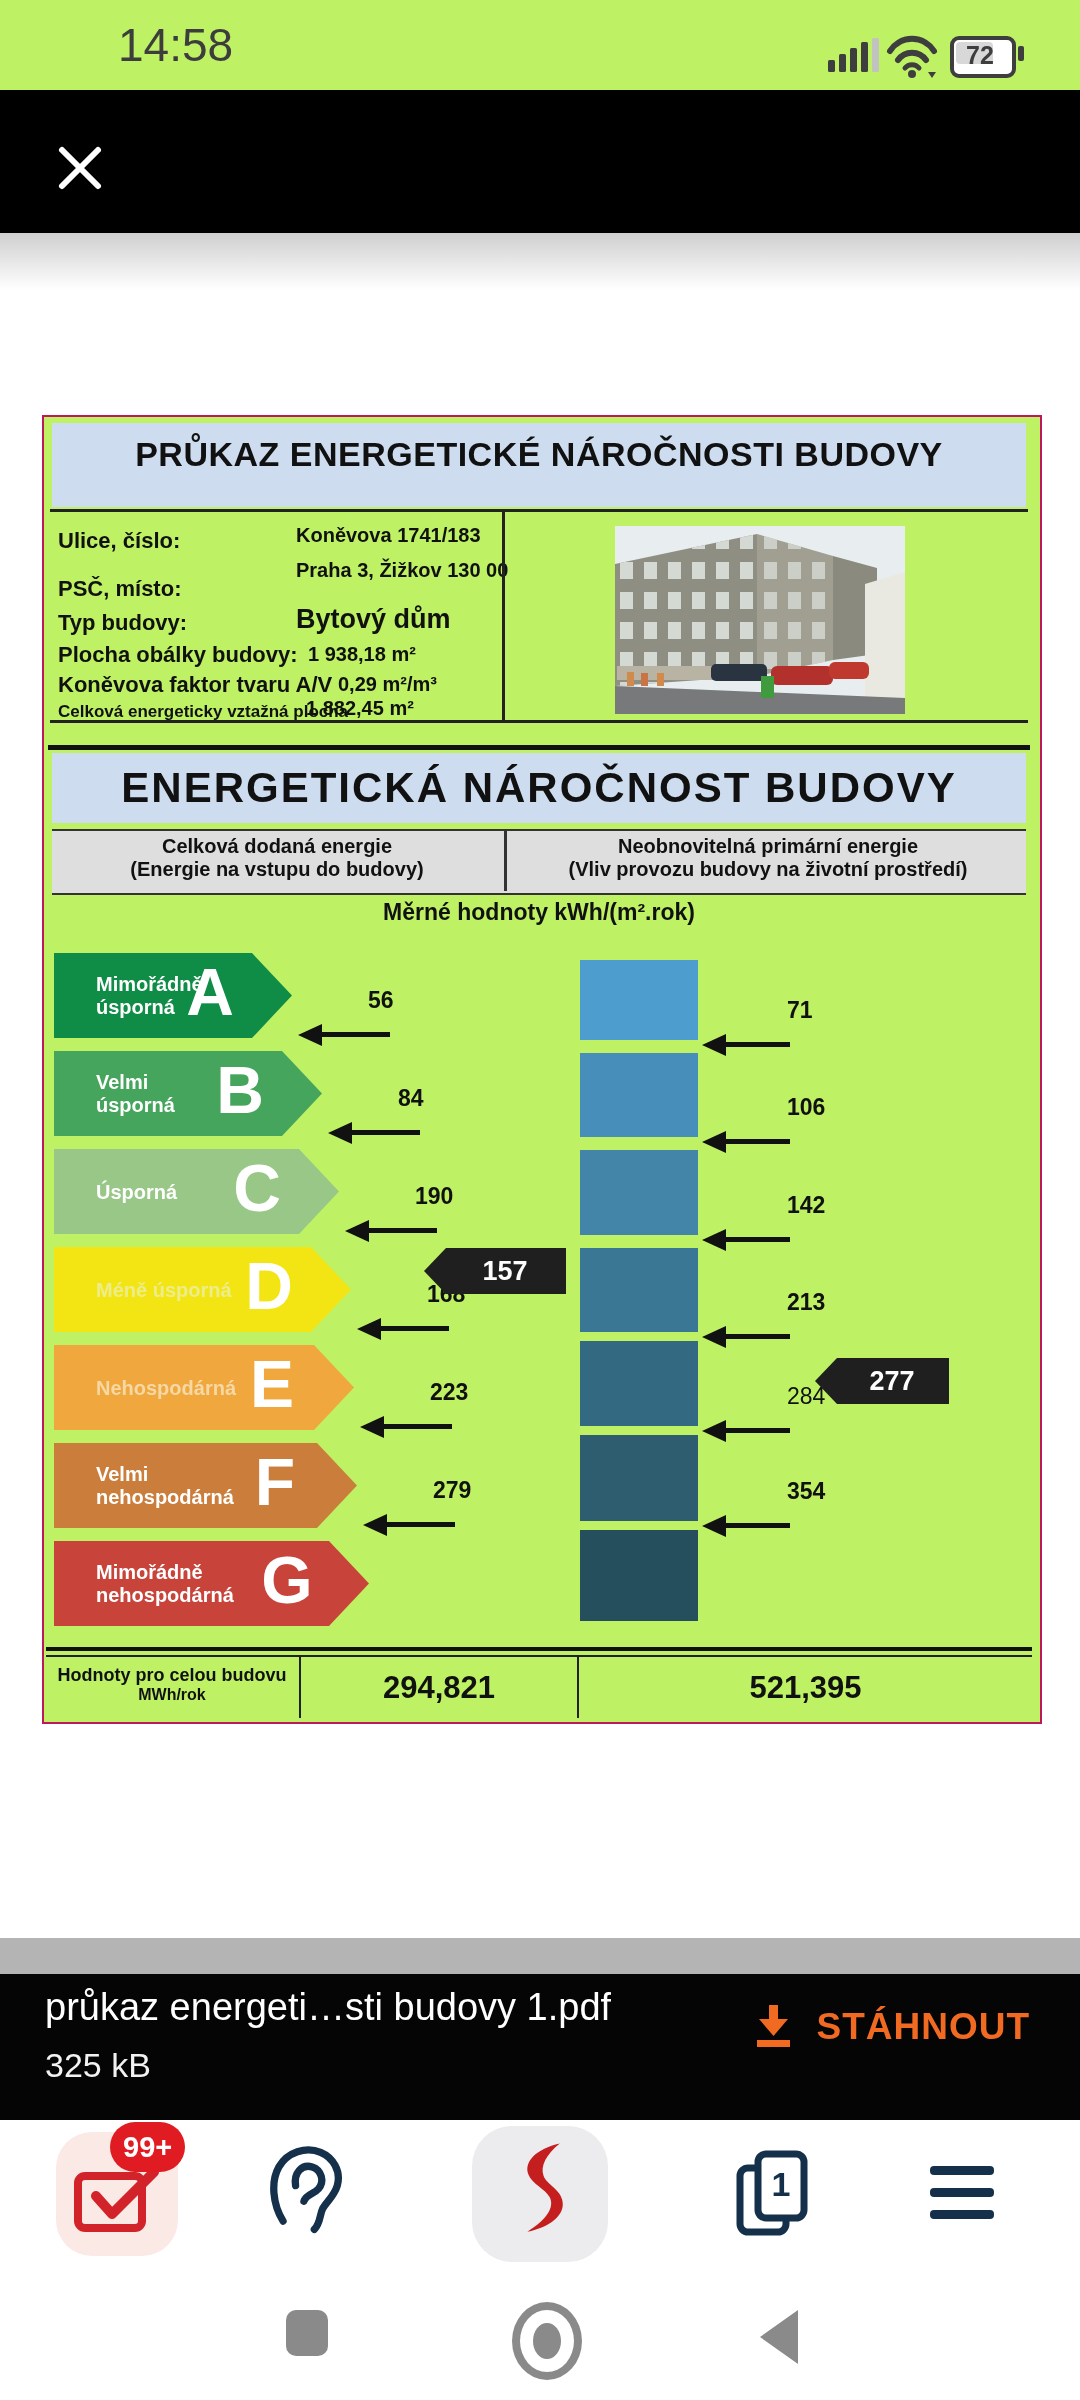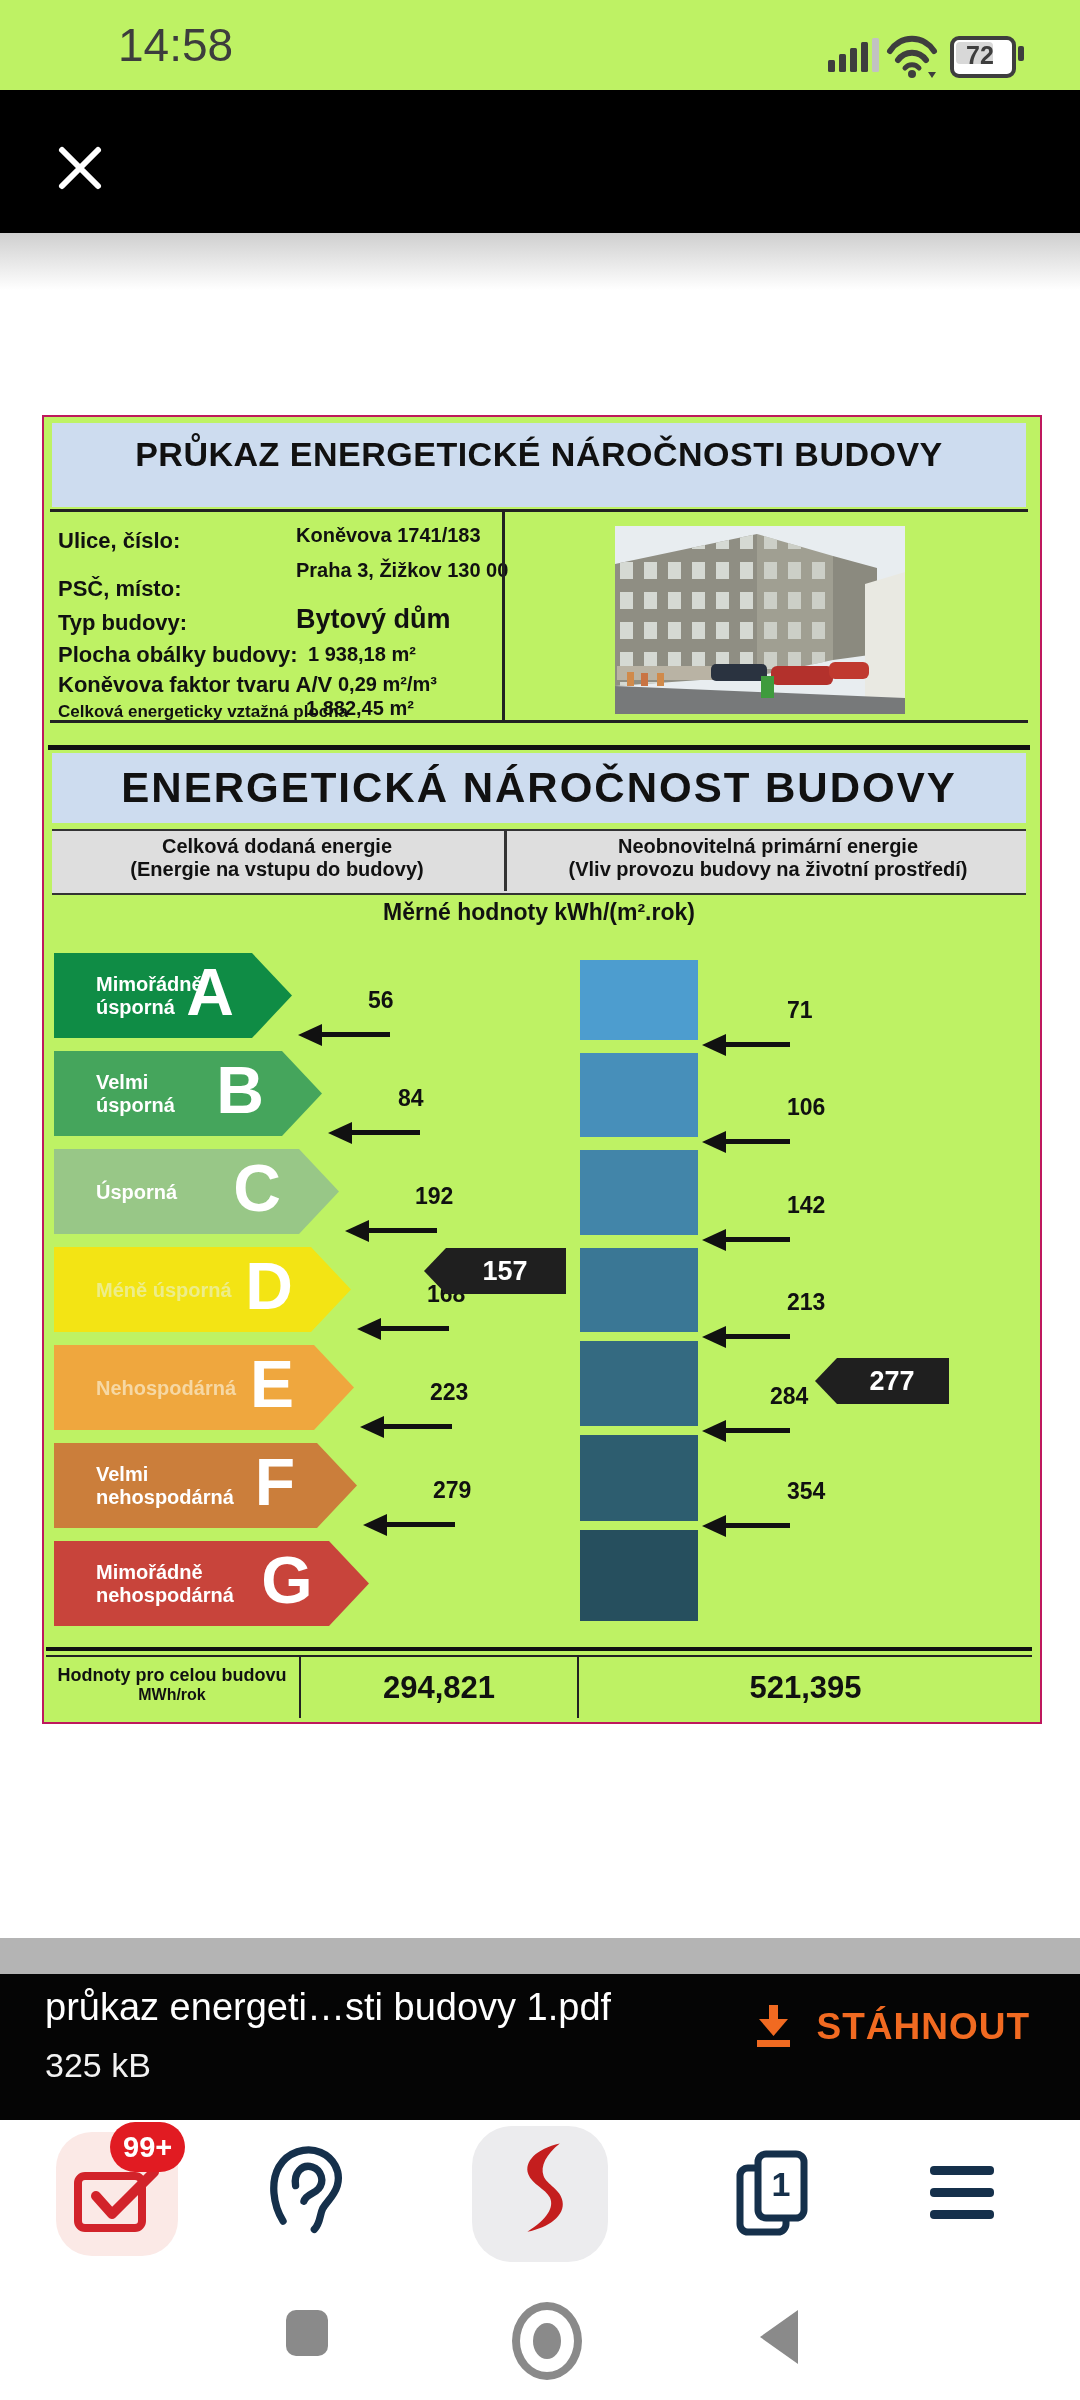--- a/index.html
+++ b/index.html
@@ -183,21 +183,21 @@
         <span class="abs b" style="left: 193px; width: 80px; text-align: center; top: 50%; transform: translateY(-55%); font-size: 66px; color: rgb(255, 255, 255);">G</span>
       </div>
       <div class="abs" style="left: 254px; top: 607px; width: 0px; height: 0px; border-top: 11px solid transparent; border-bottom: 11px solid transparent; border-right: 24px solid rgb(17, 17, 17);"></div>
       <div class="abs" style="left: 276px; top: 615px; width: 70px; height: 5px; background: rgb(17, 17, 17);"></div>
       <div class="abs" style="left: 324px; top: 570px; font-size: 23px; font-weight: bold;">56</div>
       <div class="abs" style="left: 284px; top: 705px; width: 0px; height: 0px; border-top: 11px solid transparent; border-bottom: 11px solid transparent; border-right: 24px solid rgb(17, 17, 17);"></div>
       <div class="abs" style="left: 306px; top: 713px; width: 70px; height: 5px; background: rgb(17, 17, 17);"></div>
       <div class="abs" style="left: 354px; top: 668px; font-size: 23px; font-weight: bold;">84</div>
       <div class="abs" style="left: 301px; top: 803px; width: 0px; height: 0px; border-top: 11px solid transparent; border-bottom: 11px solid transparent; border-right: 24px solid rgb(17, 17, 17);"></div>
       <div class="abs" style="left: 323px; top: 811px; width: 70px; height: 5px; background: rgb(17, 17, 17);"></div>
-      <div class="abs" style="left: 371px; top: 766px; font-size: 23px; font-weight: bold;">192</div>
+      <div class="abs" style="left: 371px; top: 766px; font-size: 23px; font-weight: bold;">190</div>
       <div class="abs" style="left: 313px; top: 901px; width: 0px; height: 0px; border-top: 11px solid transparent; border-bottom: 11px solid transparent; border-right: 24px solid rgb(17, 17, 17);"></div>
       <div class="abs" style="left: 335px; top: 909px; width: 70px; height: 5px; background: rgb(17, 17, 17);"></div>
       <div class="abs" style="left: 383px; top: 864px; font-size: 23px; font-weight: bold;">168</div>
       <div class="abs" style="left: 316px; top: 999px; width: 0px; height: 0px; border-top: 11px solid transparent; border-bottom: 11px solid transparent; border-right: 24px solid rgb(17, 17, 17);"></div>
       <div class="abs" style="left: 338px; top: 1007px; width: 70px; height: 5px; background: rgb(17, 17, 17);"></div>
       <div class="abs" style="left: 386px; top: 962px; font-size: 23px; font-weight: bold;">223</div>
       <div class="abs" style="left: 319px; top: 1097px; width: 0px; height: 0px; border-top: 11px solid transparent; border-bottom: 11px solid transparent; border-right: 24px solid rgb(17, 17, 17);"></div>
       <div class="abs" style="left: 341px; top: 1105px; width: 70px; height: 5px; background: rgb(17, 17, 17);"></div>
       <div class="abs" style="left: 389px; top: 1060px; font-size: 23px; font-weight: bold;">279</div>
       <div class="abs tag" style="left: 380px; top: 831px; width: 122px; height: 46px;">157</div>
@@ -215,21 +215,21 @@
       <div class="abs" style="left: 680px; top: 722px; width: 66px; height: 5px; background: rgb(17, 17, 17);"></div>
       <div class="abs" style="left: 743px; top: 677px; font-size: 23px; font-weight: bold;">106</div>
       <div class="abs" style="left: 658px; top: 812px; width: 0px; height: 0px; border-top: 11px solid transparent; border-bottom: 11px solid transparent; border-right: 24px solid rgb(17, 17, 17);"></div>
       <div class="abs" style="left: 680px; top: 820px; width: 66px; height: 5px; background: rgb(17, 17, 17);"></div>
       <div class="abs" style="left: 743px; top: 775px; font-size: 23px; font-weight: bold;">142</div>
       <div class="abs" style="left: 658px; top: 909px; width: 0px; height: 0px; border-top: 11px solid transparent; border-bottom: 11px solid transparent; border-right: 24px solid rgb(17, 17, 17);"></div>
       <div class="abs" style="left: 680px; top: 917px; width: 66px; height: 5px; background: rgb(17, 17, 17);"></div>
       <div class="abs" style="left: 743px; top: 872px; font-size: 23px; font-weight: bold;">213</div>
       <div class="abs" style="left: 658px; top: 1003px; width: 0px; height: 0px; border-top: 11px solid transparent; border-bottom: 11px solid transparent; border-right: 24px solid rgb(17, 17, 17);"></div>
       <div class="abs" style="left: 680px; top: 1011px; width: 66px; height: 5px; background: rgb(17, 17, 17);"></div>
-      <div class="abs" style="left: 726px; top: 966px; font-size: 23px; font-weight: bold;">284</div>
+      <div class="abs" style="left: 743px; top: 966px; font-size: 23px; font-weight: normal;">284</div>
       <div class="abs" style="left: 658px; top: 1098px; width: 0px; height: 0px; border-top: 11px solid transparent; border-bottom: 11px solid transparent; border-right: 24px solid rgb(17, 17, 17);"></div>
       <div class="abs" style="left: 680px; top: 1106px; width: 66px; height: 5px; background: rgb(17, 17, 17);"></div>
       <div class="abs" style="left: 743px; top: 1061px; font-size: 23px; font-weight: bold;">354</div>
       <div class="abs tag" style="left: 771px; top: 941px; width: 114px; height: 46px;">277</div>
     </div>
 
   <div id="gray-strip" class="abs"></div>
   <div id="file-bar" class="abs">
     <div class="abs" style="left:45px;top:12px;font-size:38px;white-space:nowrap;max-width:720px;overflow:hidden">průkaz energeti…sti budovy 1.pdf</div>
     <div class="abs" style="left:45px;top:72px;font-size:34px;color:#f2f2f2">325 kB</div>

